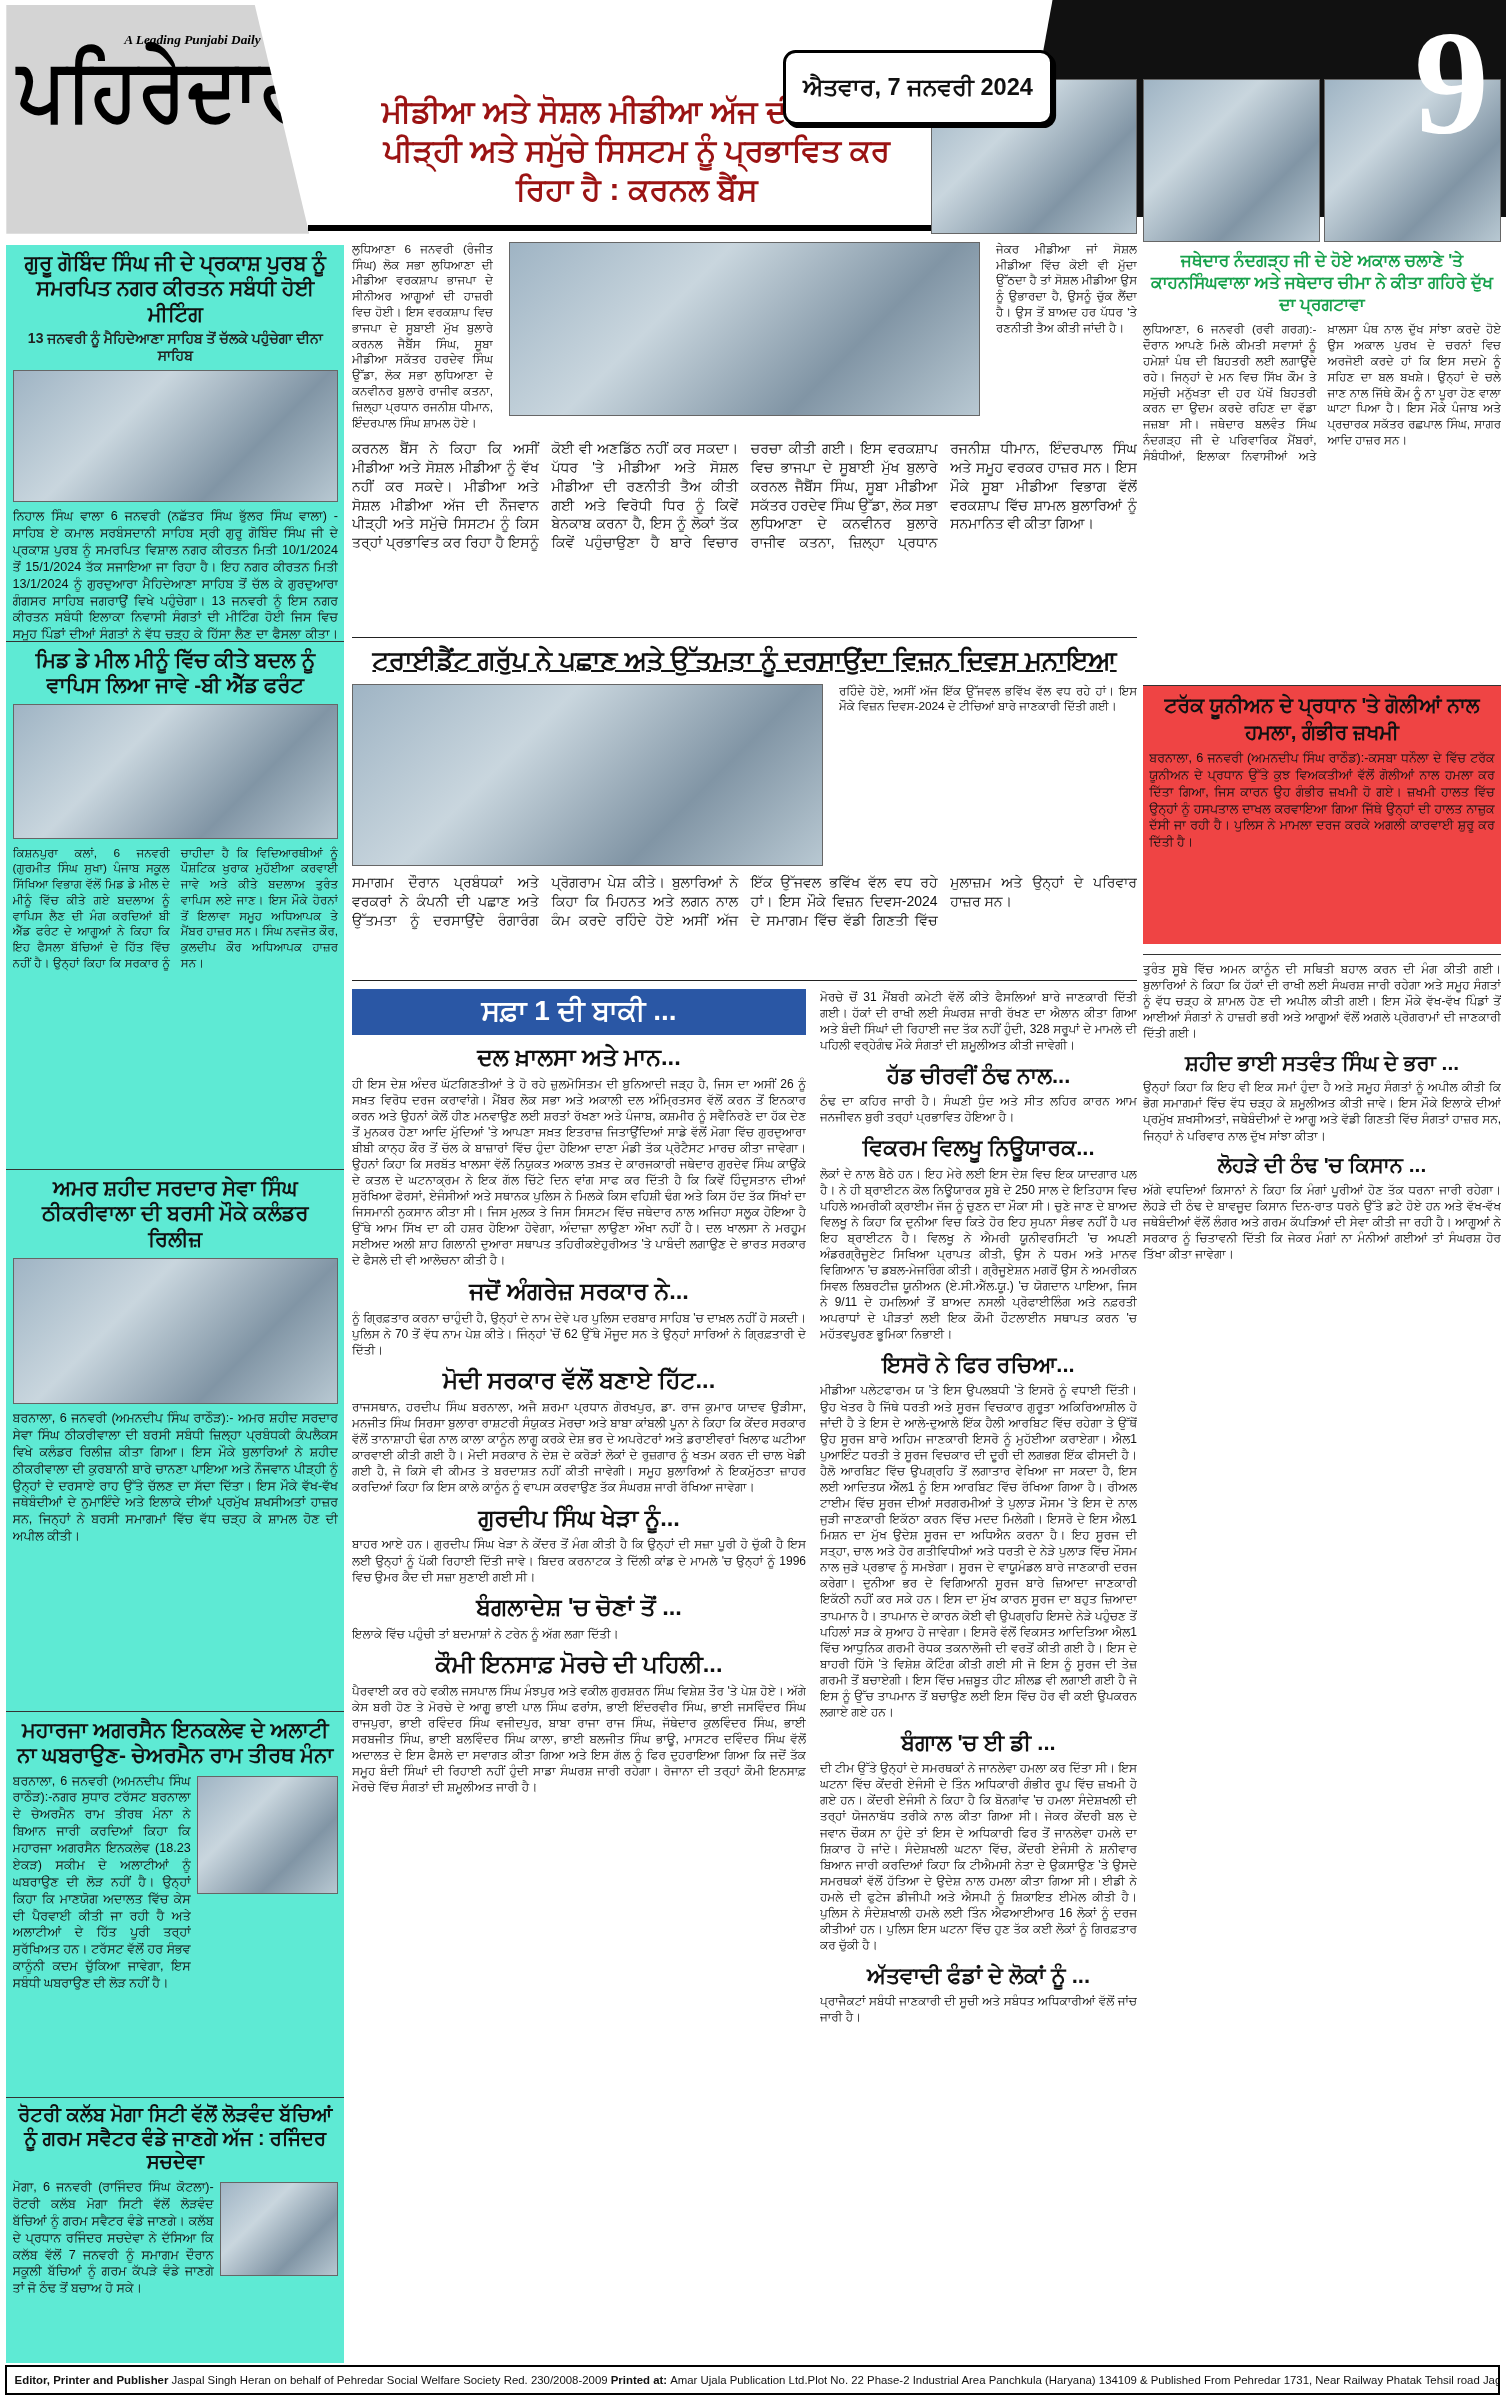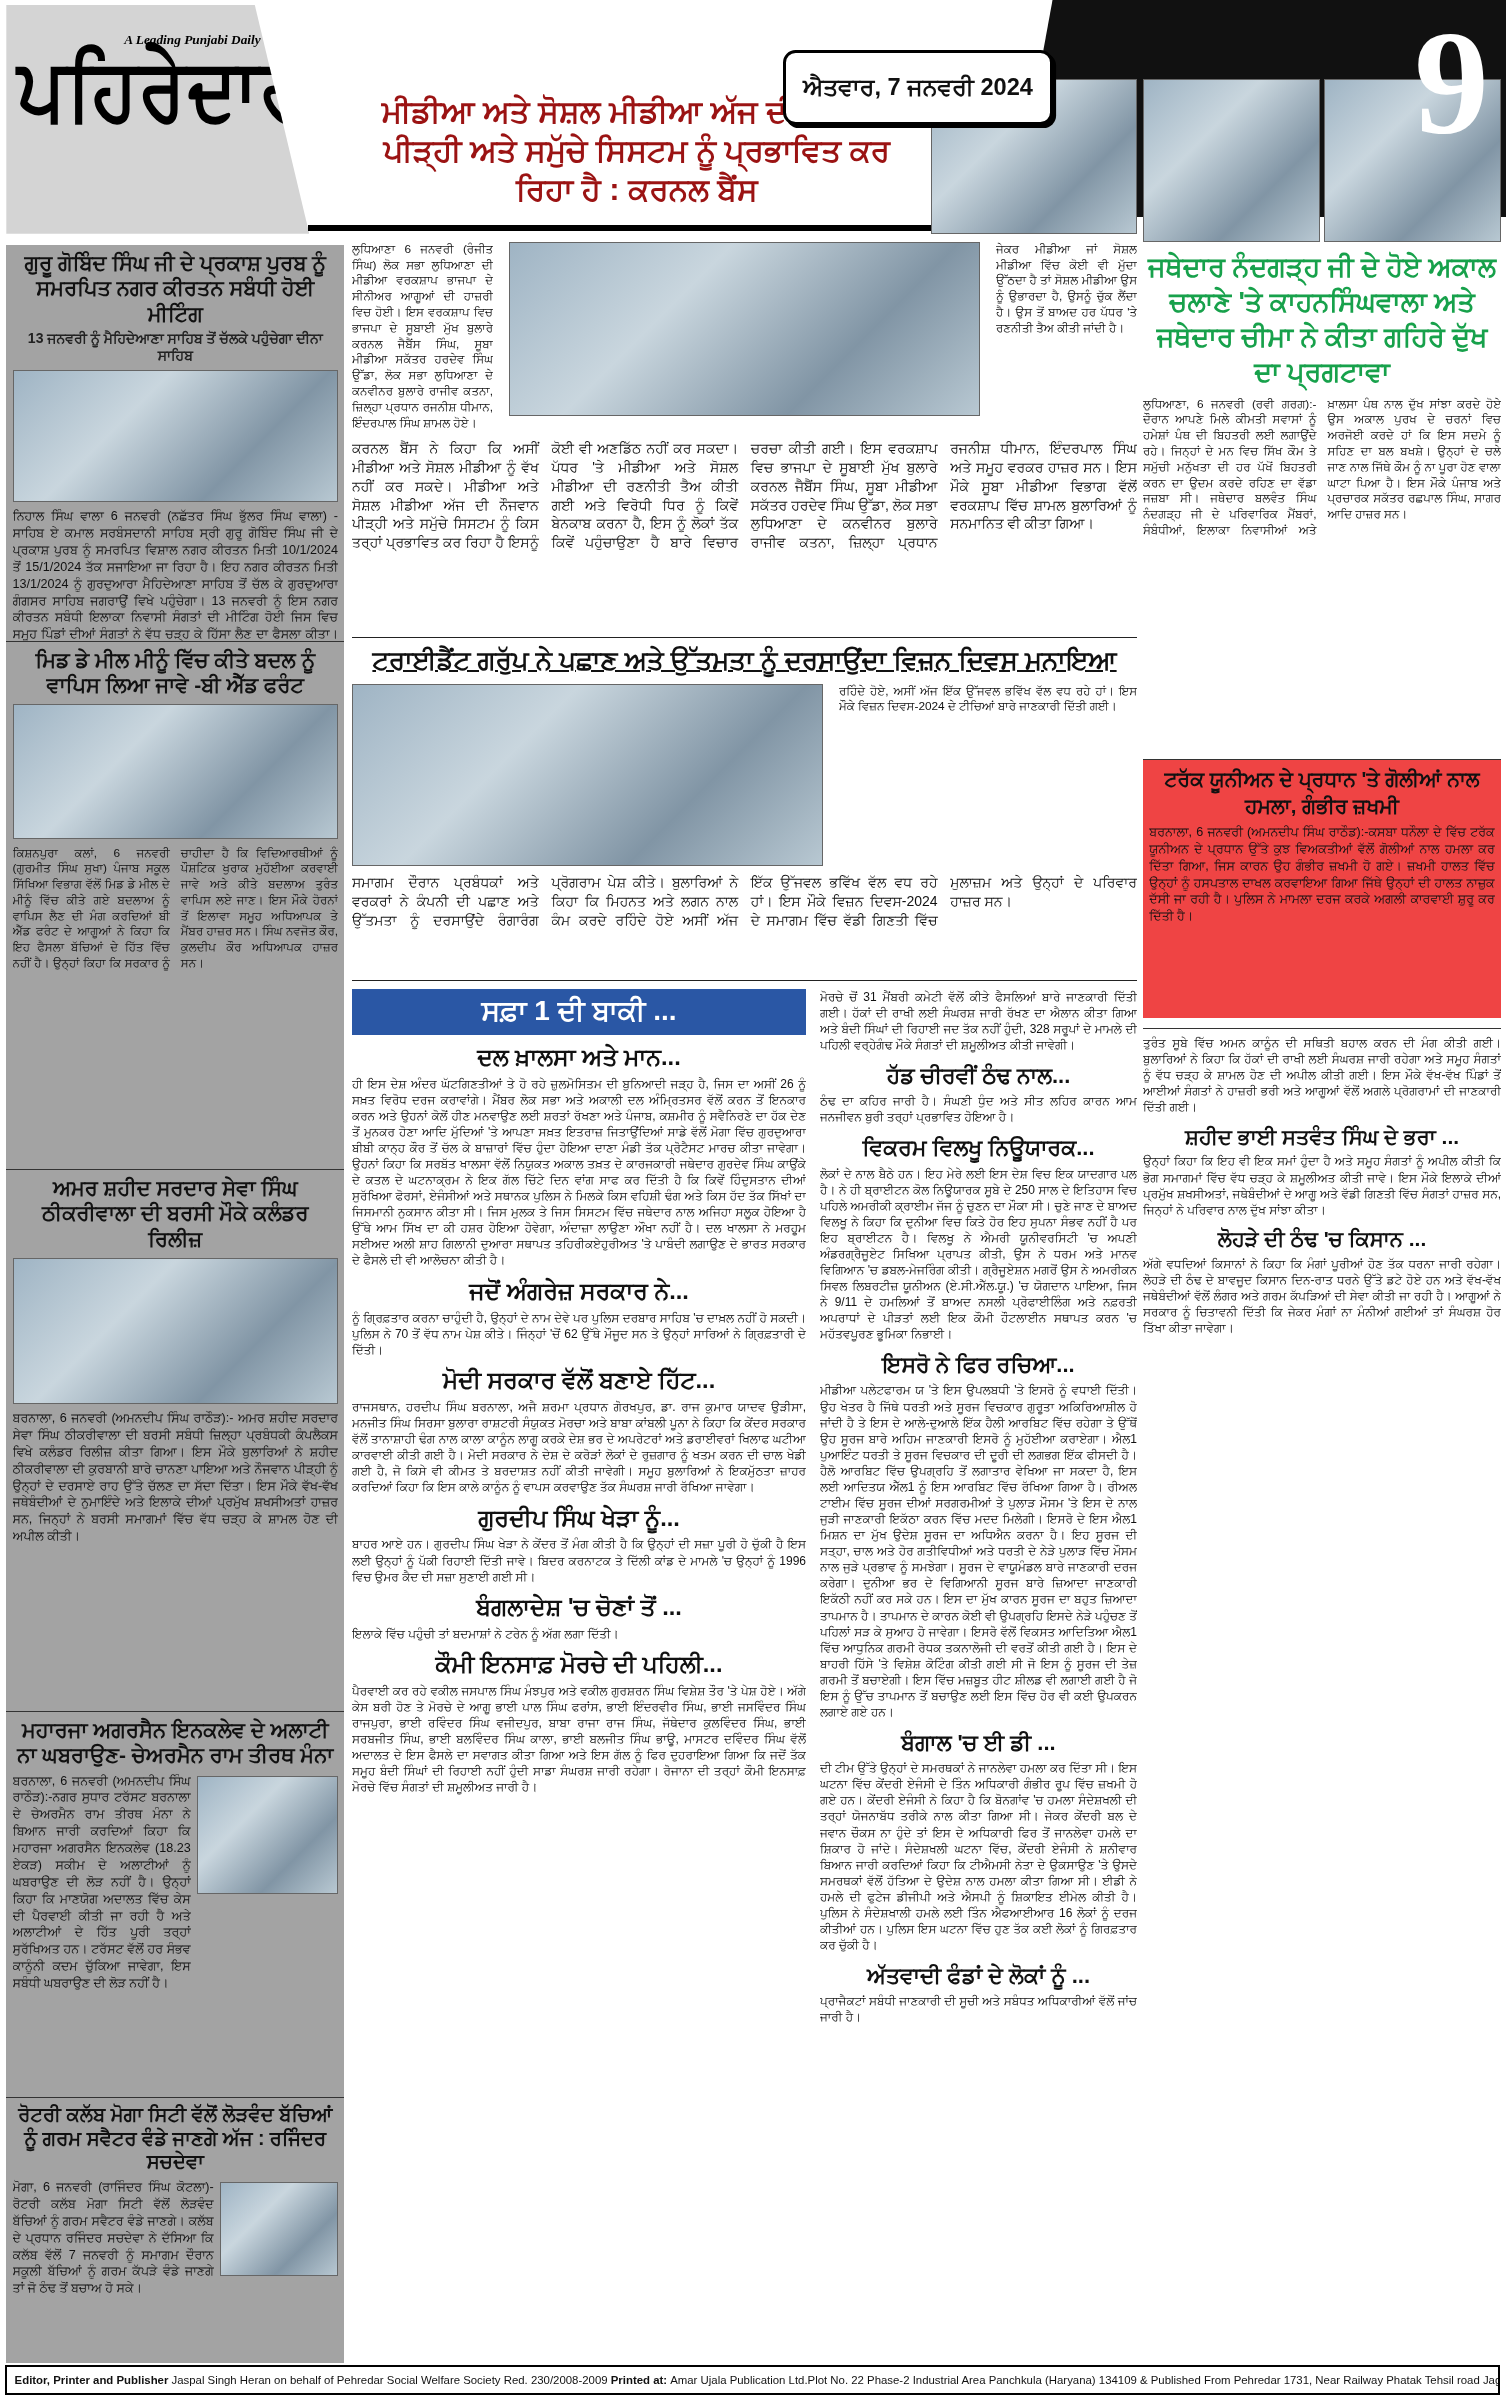--- a/index.html
+++ b/index.html
@@ -25,21 +25,21 @@
   
   .photo{background:linear-gradient(135deg,#9fb4c4 0%,#c9d6de 35%,#8195a5 70%,#b8c8d2 100%);
     border:0.8px solid #666;box-sizing:border-box;}
   .body-text{font-size:12.6px;line-height:1.34;text-align:justify;overflow:hidden;}
   .cols2{column-count:2;column-gap:11px;}
   .cols4{column-count:4;column-gap:12.6px;}
   h1,h2,h3,h4{margin:0;padding:0;}
   [data-bind]:empty{display:none;}
 
   
-  .col-left{position:absolute;left:6.3px;top:245px;width:338px;height:2118px;background:#a3a3a3;overflow:hidden;}
+  .col-left{position:absolute;left:6.3px;top:245px;width:338px;height:2118px;background:#5eead4;overflow:hidden;}
   .l-article{box-sizing:border-box;padding:4.7px 6.3px;border-bottom:1.6px solid #333;overflow:hidden;}
   .l-head{font-size:21px;font-weight:bold;text-align:center;line-height:1.22;color:#111;}
   .l-sub{font-size:14px;font-weight:bold;text-align:center;margin-top:3.1px;color:#222;}
   .l-photo{width:100%;height:135px;margin:6.3px 0;}
   .l-photo.small{height:118px;float:right;width:141px;margin:3.1px 0 4.7px 6.3px;}
 
   
   .col-center{position:absolute;left:352px;top:79px;width:785px;height:2284px;overflow:hidden;}
   .main-head-row{display:flex;gap:9.4px;}
   .main-headline{flex:1;color:#9b1313;font-size:31px;font-weight:bold;text-align:center;line-height:1.25;
@@ -57,21 +57,21 @@
   .cont-b{flex:1;}
   .banner{background:#2a57a5;color:#ffffff;font-size:28px;font-weight:bold;text-align:center;
     padding:6.3px 0;margin-bottom:7.9px;}
   .cont-heading{font-size:23.6px;font-weight:bold;text-align:center;margin:9.4px 0 4.7px 0;color:#111;}
   .cont-b .cont-heading{font-size:22px;}
 
   
   .col-right{position:absolute;left:1143px;top:79px;width:358px;height:2284px;overflow:hidden;}
   .r-photos{display:flex;gap:4.7px;}
   .r-photo{flex:1;height:163px;}
-  .green-head{color:#17a14b;font-size:27px;font-weight:bold;text-align:center;line-height:1.3;
+  .green-head{color:#17a14b;font-size:17px;font-weight:bold;text-align:center;line-height:1.3;
     margin:7.9px 0 6.3px 0;}
   .truck{background:#ef4444;margin-top:9.4px;padding:6.3px;border-top:1.6px solid #333;}
   .truck-head{font-size:20.4px;font-weight:bold;text-align:center;line-height:1.3;}
   .r-cont{margin-top:9.4px;border-top:1.6px solid #333;padding-top:6.3px;}
 
   
   .footer{position:absolute;left:4.7px;top:2365px;width:1495px;height:30px;border:2.4px solid #000;
     box-sizing:border-box;display:flex;align-items:center;padding:0 7.9px;font-size:11.4px;
     white-space:nowrap;overflow:hidden;}
   .footer b{margin-right:3.1px;}

